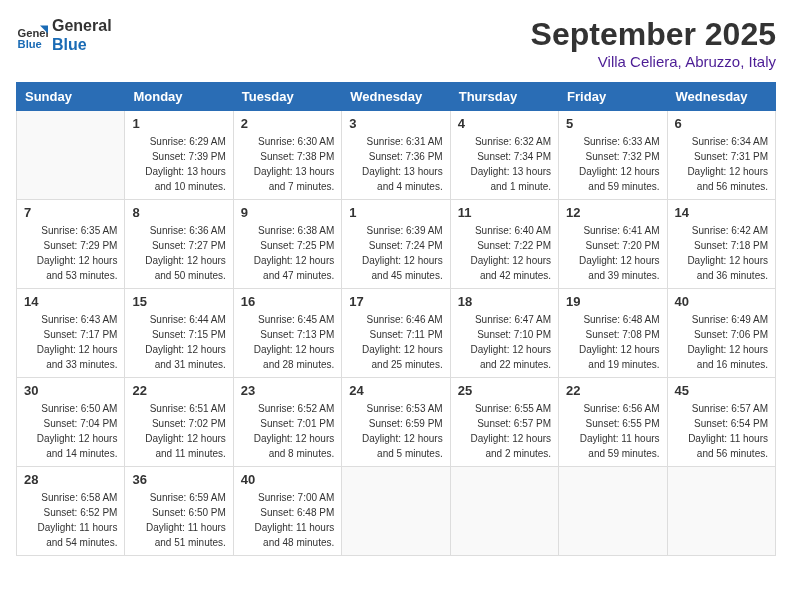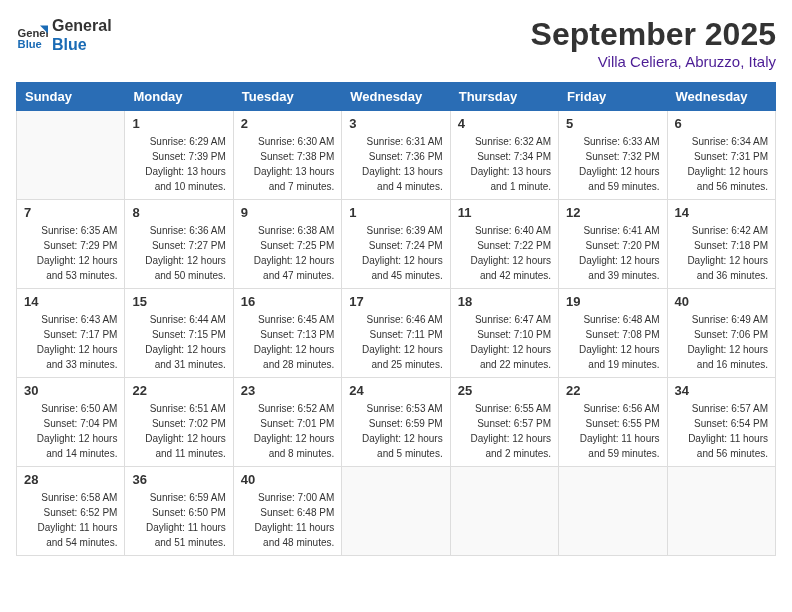--- a/index.html
+++ b/index.html
@@ -216,21 +216,21 @@
         </td>
         <td>
           <span class="day-num">25</span>
           <div class="day-info">Sunrise: 6:55 AM<br>Sunset: 6:57 PM<br>Daylight: 12 hours<br>and 2 minutes.</div>
         </td>
         <td>
           <span class="day-num">22</span>
           <div class="day-info">Sunrise: 6:56 AM<br>Sunset: 6:55 PM<br>Daylight: 11 hours<br>and 59 minutes.</div>
         </td>
         <td>
-          <span class="day-num">34</span>
+          <span class="day-num">45</span>
           <div class="day-info">Sunrise: 6:57 AM<br>Sunset: 6:54 PM<br>Daylight: 11 hours<br>and 56 minutes.</div>
         </td>
       </tr>
       <tr>
         <td>
           <span class="day-num">28</span>
           <div class="day-info">Sunrise: 6:58 AM<br>Sunset: 6:52 PM<br>Daylight: 11 hours<br>and 54 minutes.</div>
         </td>
         <td>
           <span class="day-num">36</span>

